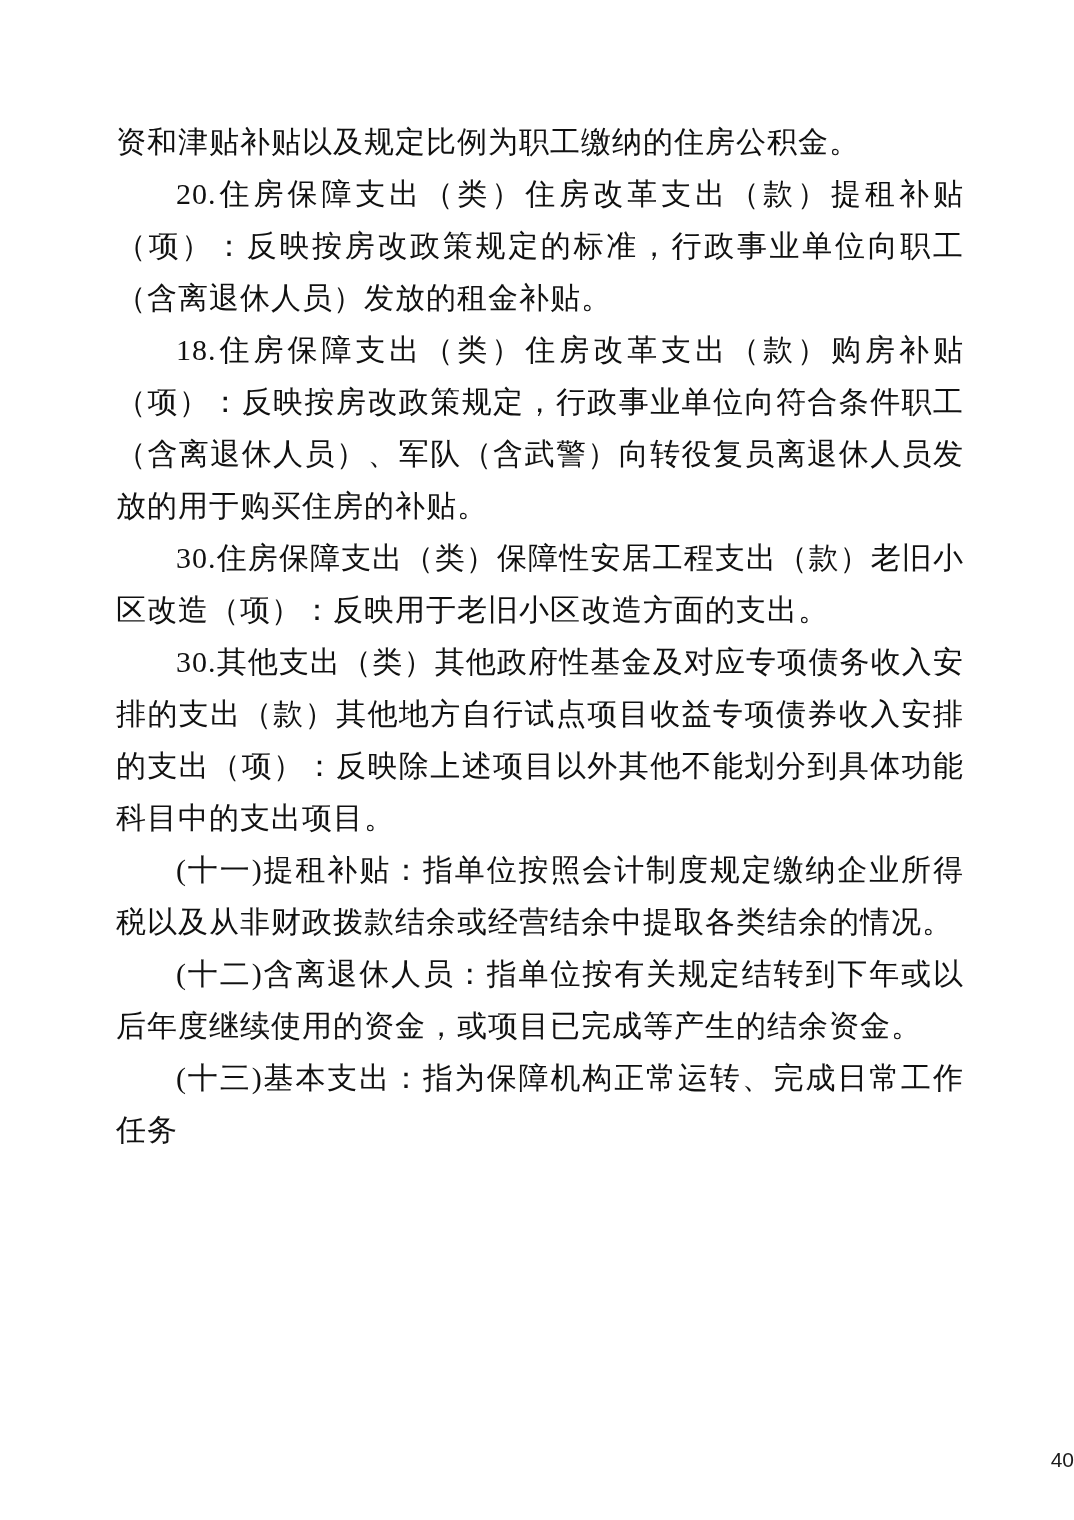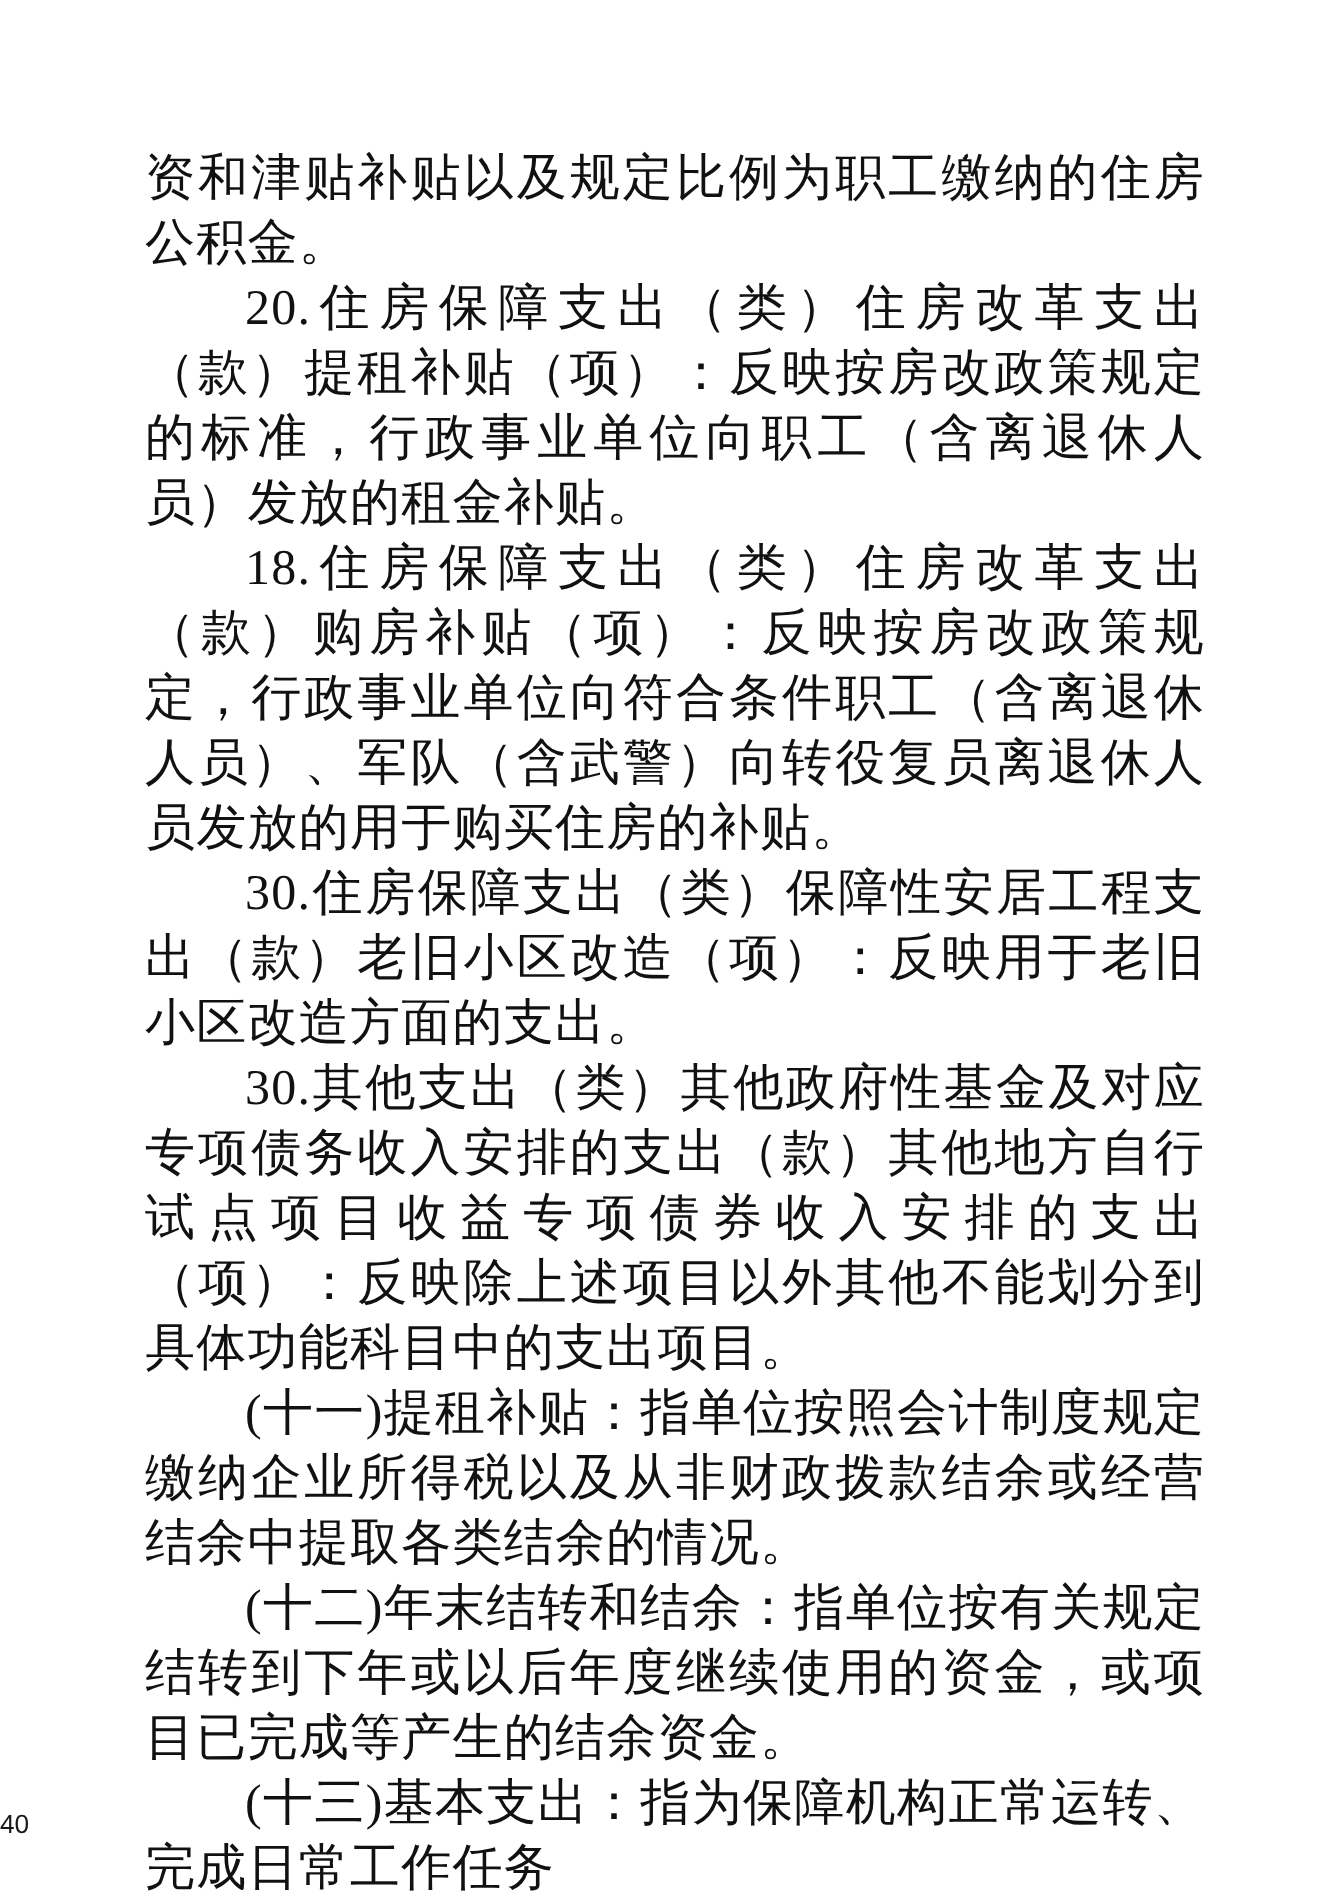--- a/index.html
+++ b/index.html
@@ -20,53 +20,53 @@
     top: 0; left: 0;
     width: 1074px;
     height: 1520px;
     background: #ffffff;
   }
   .page-content {
     position: absolute;
     top: 116px;
     left: 116px;
     width: 848px;
-    font-size: 40px;
+    font-size: 30px;
     line-height: 52px;
     text-align: justify;
     text-justify: inter-ideograph;
     letter-spacing: 1px;
   }
   .page-content p {
     margin: 0;
     padding: 0;
     text-indent: 2em;
   }
   .page-content p.no-indent {
     text-indent: 0;
   }
   .page-footer {
     position: absolute;
     bottom: 48px;
     left: 0;
     width: 1074px;
-    text-align: left;
+    text-align: right;
     font-family: "Liberation Sans", "DejaVu Sans", sans-serif;
     font-size: 21px;
     color: #1a1a1a;
   }
 </style>
 </head>
 <body>
 
 <div class="page">
   <div class="page-content">
     <p class="no-indent">资和津贴补贴以及规定比例为职工缴纳的住房公积金。</p>
     <p>20.住房保障支出（类）住房改革支出（款）提租补贴（项）：反映按房改政策规定的标准，行政事业单位向职工（含离退休人员）发放的租金补贴。</p>
     <p>18.住房保障支出（类）住房改革支出（款）购房补贴（项）：反映按房改政策规定，行政事业单位向符合条件职工（含离退休人员）、军队（含武警）向转役复员离退休人员发放的用于购买住房的补贴。</p>
     <p>30.住房保障支出（类）保障性安居工程支出（款）老旧小区改造（项）：反映用于老旧小区改造方面的支出。</p>
     <p>30.其他支出（类）其他政府性基金及对应专项债务收入安排的支出（款）其他地方自行试点项目收益专项债券收入安排的支出（项）：反映除上述项目以外其他不能划分到具体功能科目中的支出项目。</p>
     <p>(十一)提租补贴：指单位按照会计制度规定缴纳企业所得税以及从非财政拨款结余或经营结余中提取各类结余的情况。</p>
-    <p>(十二)年末结转和结余：指单位按有关规定结转到下年或以后年度继续使用的资金，或项目已完成等产生的结余资金。</p>
+    <p>(十二)含离退休人员：指单位按有关规定结转到下年或以后年度继续使用的资金，或项目已完成等产生的结余资金。</p>
     <p>(十三)基本支出：指为保障机构正常运转、完成日常工作任务</p>
   </div>
   <div class="page-footer">40</div>
 </div>
 
 </body></html>

